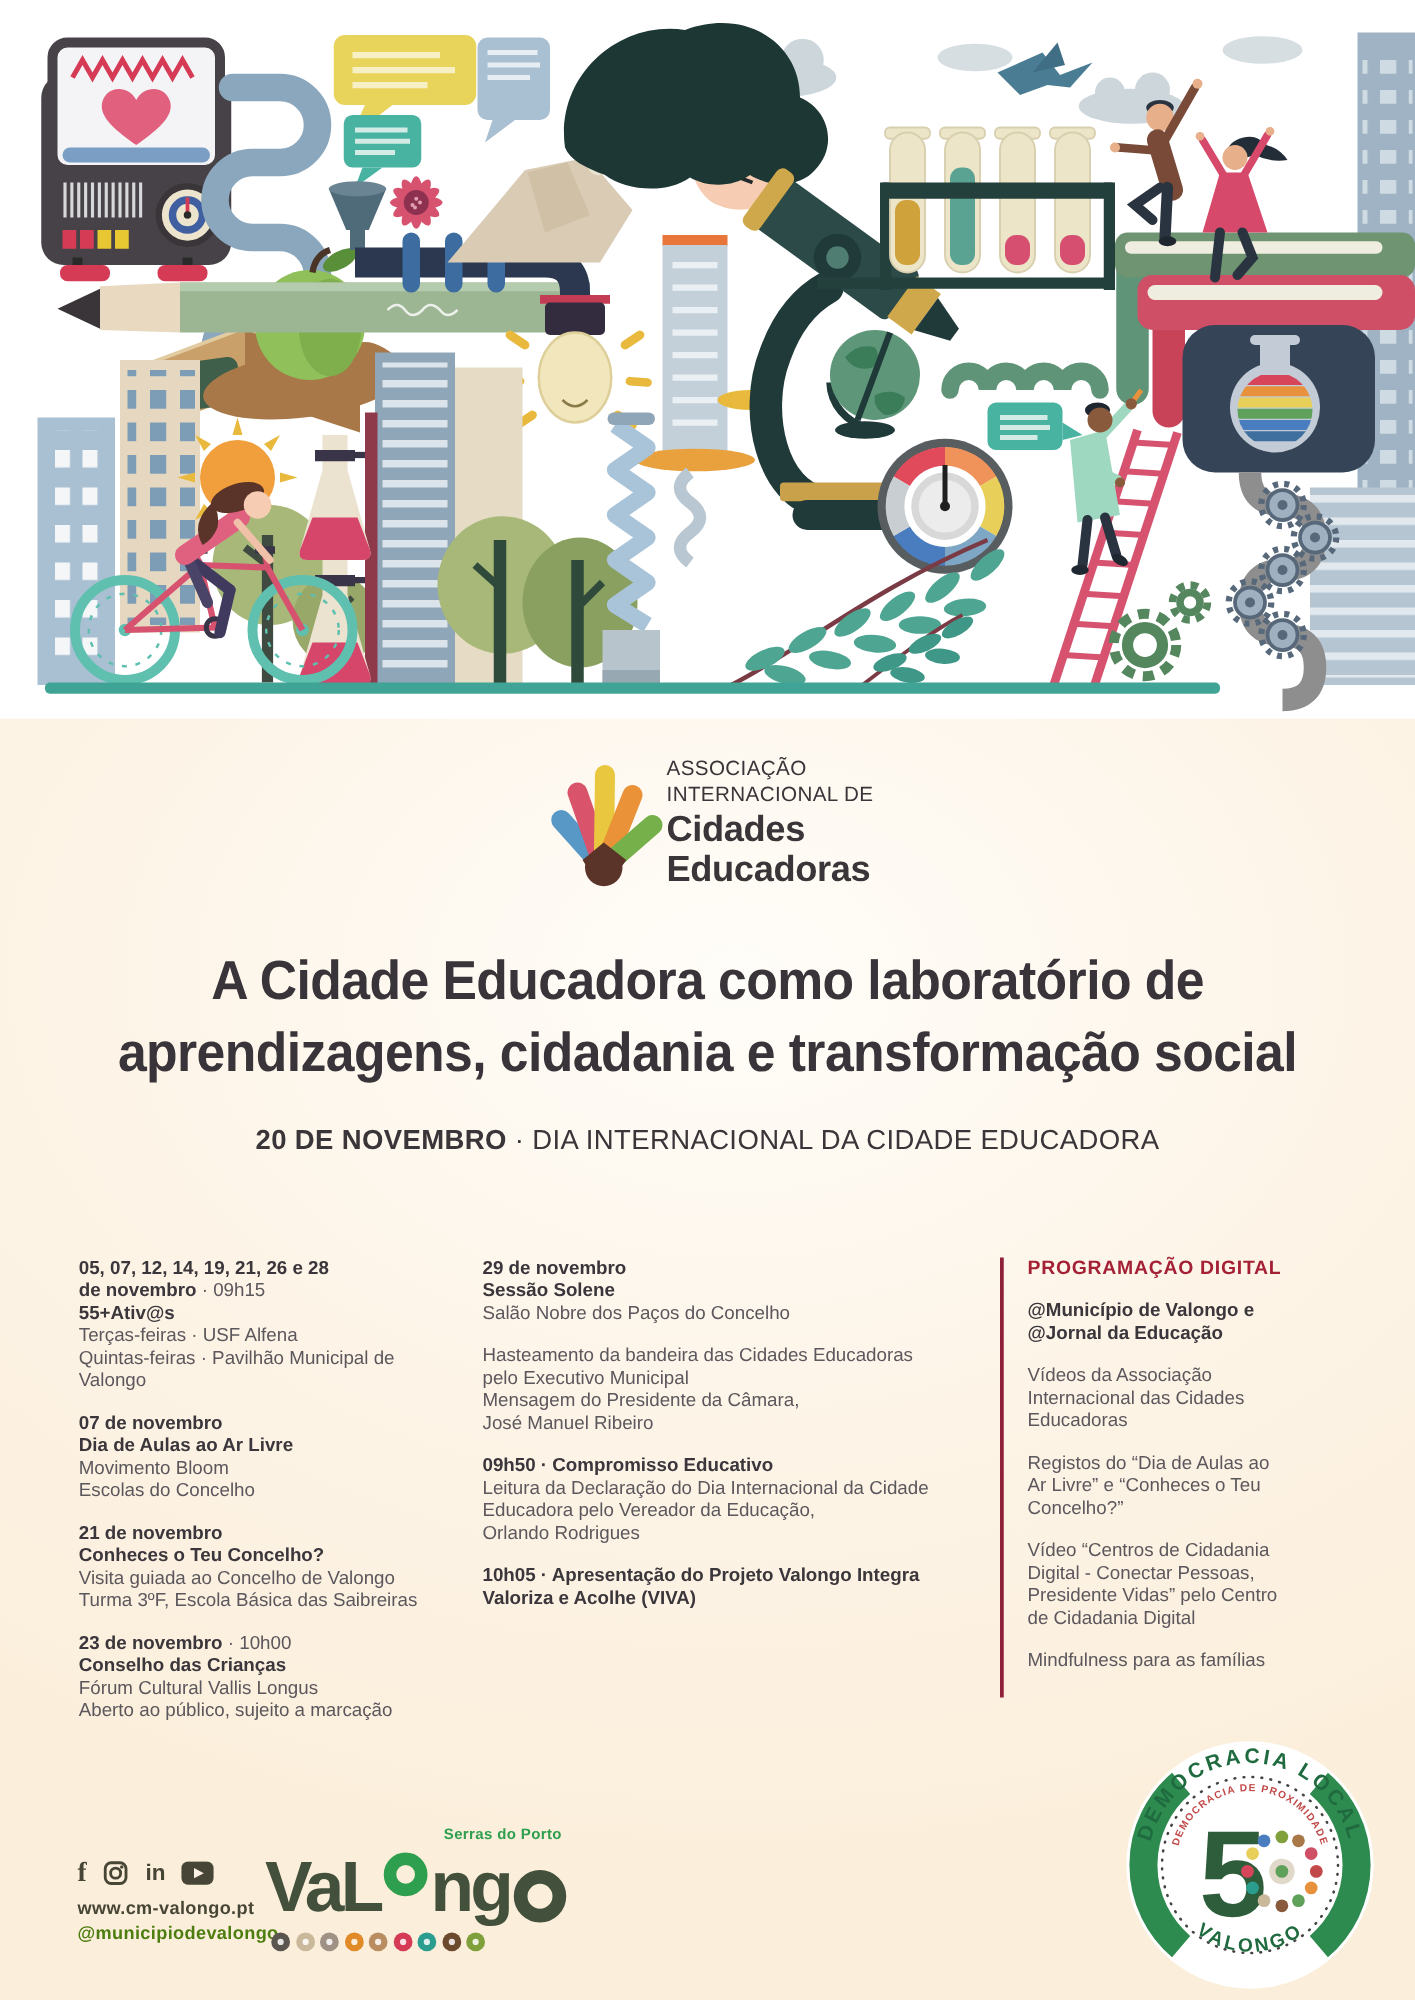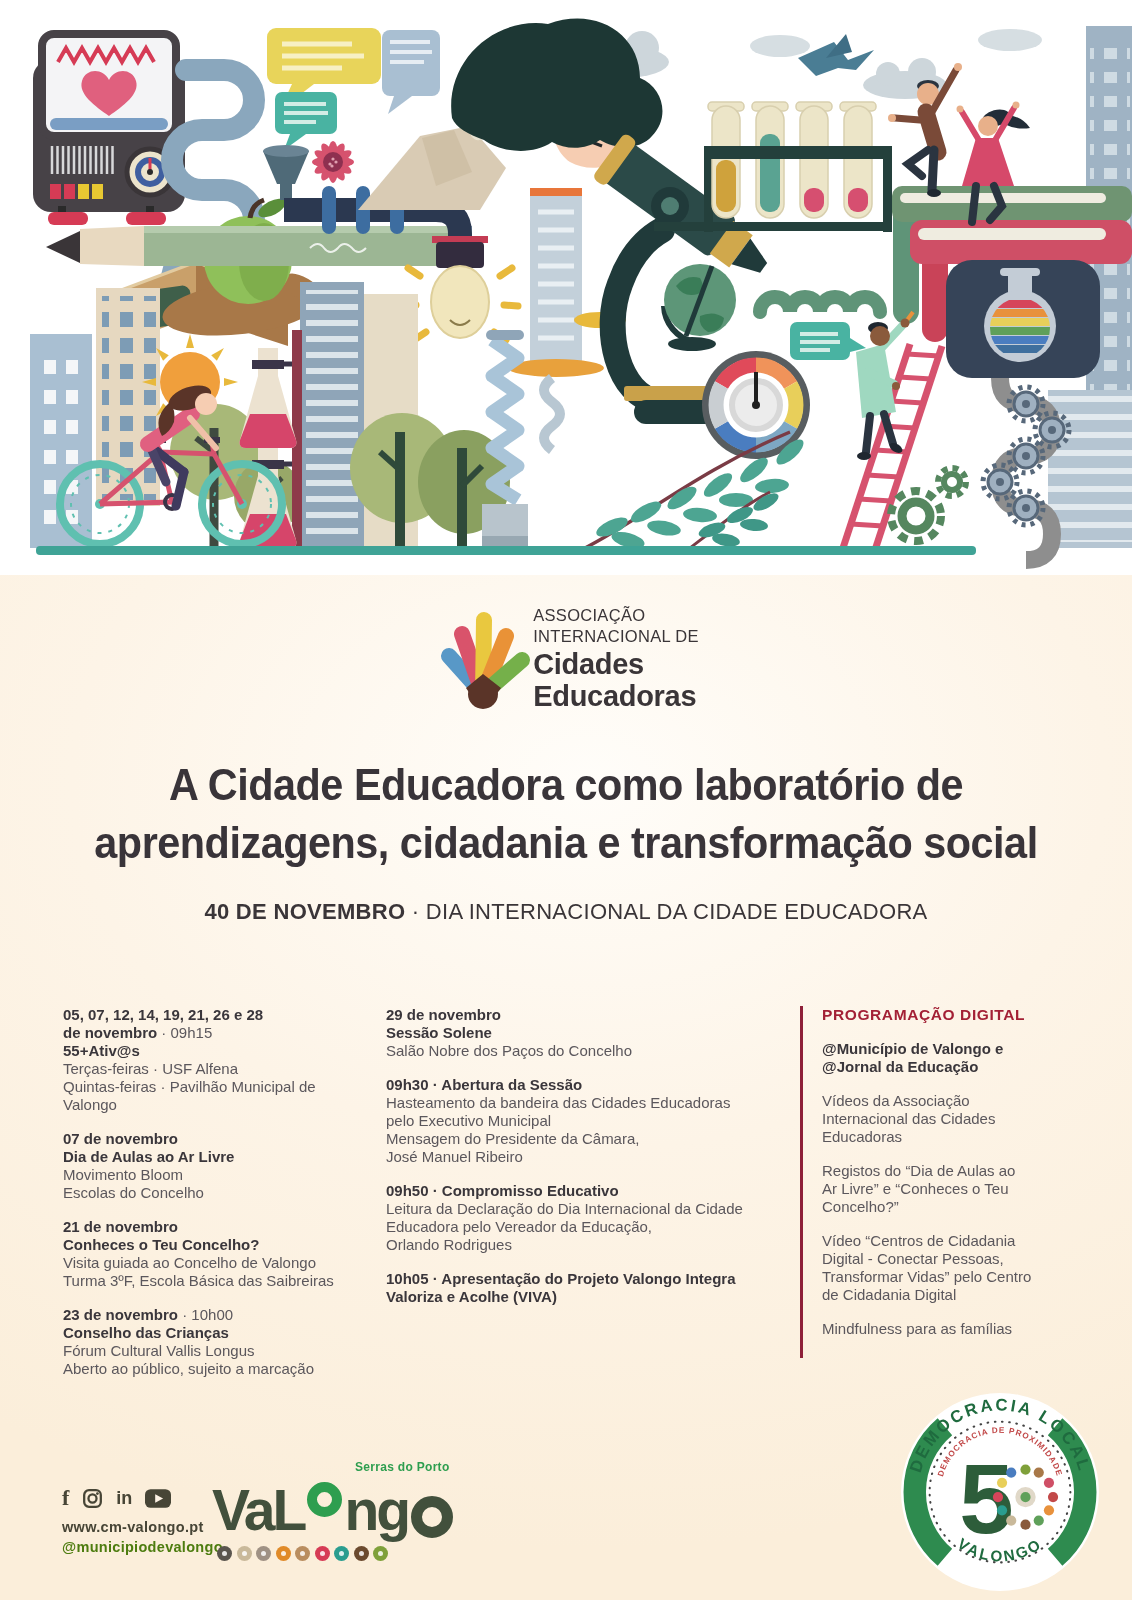--- a/index.html
+++ b/index.html
@@ -547,21 +547,21 @@
       <div class="assoc-big">Cidades</div>
       <div class="assoc-big">Educadoras</div>
     </div>
   </div>
 
   <div class="title">
     <div>A Cidade Educadora como laboratório de</div>
     <div>aprendizagens, cidadania e transformação social</div>
   </div>
 
-  <div class="subtitle"><span class="b">40 DE NOVEMBRO</span><span> · DIA INTERNACIONAL DA CIDADE EDUCADORA</span></div>
+  <div class="subtitle"><span class="b">20 DE NOVEMBRO</span><span> · DIA INTERNACIONAL DA CIDADE EDUCADORA</span></div>
 
   <div id="col1" class="prog-col">
       <div class="event">
         <div class="line"><span class="seg-b">05, 07, 12, 14, 19, 21, 26 e 28</span></div>
         <div class="line"><span class="seg-b">de novembro </span><span class="seg-r">· 09h15</span></div>
         <div class="line"><span class="seg-b">55+Ativ@s</span></div>
         <div class="line"><span class="seg-r">Terças-feiras · USF Alfena</span></div>
         <div class="line"><span class="seg-r">Quintas-feiras · Pavilhão Municipal de</span></div>
         <div class="line"><span class="seg-r">Valongo</span></div>
       </div>
@@ -584,21 +584,20 @@
         <div class="line"><span class="seg-r">Aberto ao público, sujeito a marcação</span></div>
       </div>
     </div>
   <div id="col2" class="prog-col">
       <div class="event">
         <div class="line"><span class="seg-b">29 de novembro</span></div>
         <div class="line"><span class="seg-b">Sessão Solene</span></div>
         <div class="line"><span class="seg-r">Salão Nobre dos Paços do Concelho</span></div>
       </div>
       <div class="event">
-        <div class="line"><span class="seg-b">09h30 · Abertura da Sessão</span></div>
         <div class="line"><span class="seg-r">Hasteamento da bandeira das Cidades Educadoras</span></div>
         <div class="line"><span class="seg-r">pelo Executivo Municipal</span></div>
         <div class="line"><span class="seg-r">Mensagem do Presidente da Câmara,</span></div>
         <div class="line"><span class="seg-r">José Manuel Ribeiro</span></div>
       </div>
       <div class="event">
         <div class="line"><span class="seg-b">09h50 · Compromisso Educativo</span></div>
         <div class="line"><span class="seg-r">Leitura da Declaração do Dia Internacional da Cidade</span></div>
         <div class="line"><span class="seg-r">Educadora pelo Vereador da Educação,</span></div>
         <div class="line"><span class="seg-r">Orlando Rodrigues</span></div>
@@ -622,21 +621,21 @@
         <div class="line"><span class="seg-r">Educadoras</span></div>
       </div>
       <div class="event">
         <div class="line"><span class="seg-r">Registos do “Dia de Aulas ao</span></div>
         <div class="line"><span class="seg-r">Ar Livre” e “Conheces o Teu</span></div>
         <div class="line"><span class="seg-r">Concelho?”</span></div>
       </div>
       <div class="event">
         <div class="line"><span class="seg-r">Vídeo “Centros de Cidadania</span></div>
         <div class="line"><span class="seg-r">Digital - Conectar Pessoas,</span></div>
-        <div class="line"><span class="seg-r">Transformar Vidas” pelo Centro</span></div>
+        <div class="line"><span class="seg-r">Presidente Vidas” pelo Centro</span></div>
         <div class="line"><span class="seg-r">de Cidadania Digital</span></div>
       </div>
       <div class="event">
         <div class="line"><span class="seg-r">Mindfulness para as famílias</span></div>
       </div>
     </div>
 
   <div class="social-row">
     <span class="fb">f</span>
     <svg width="21" height="21" viewBox="0 0 24 24">

